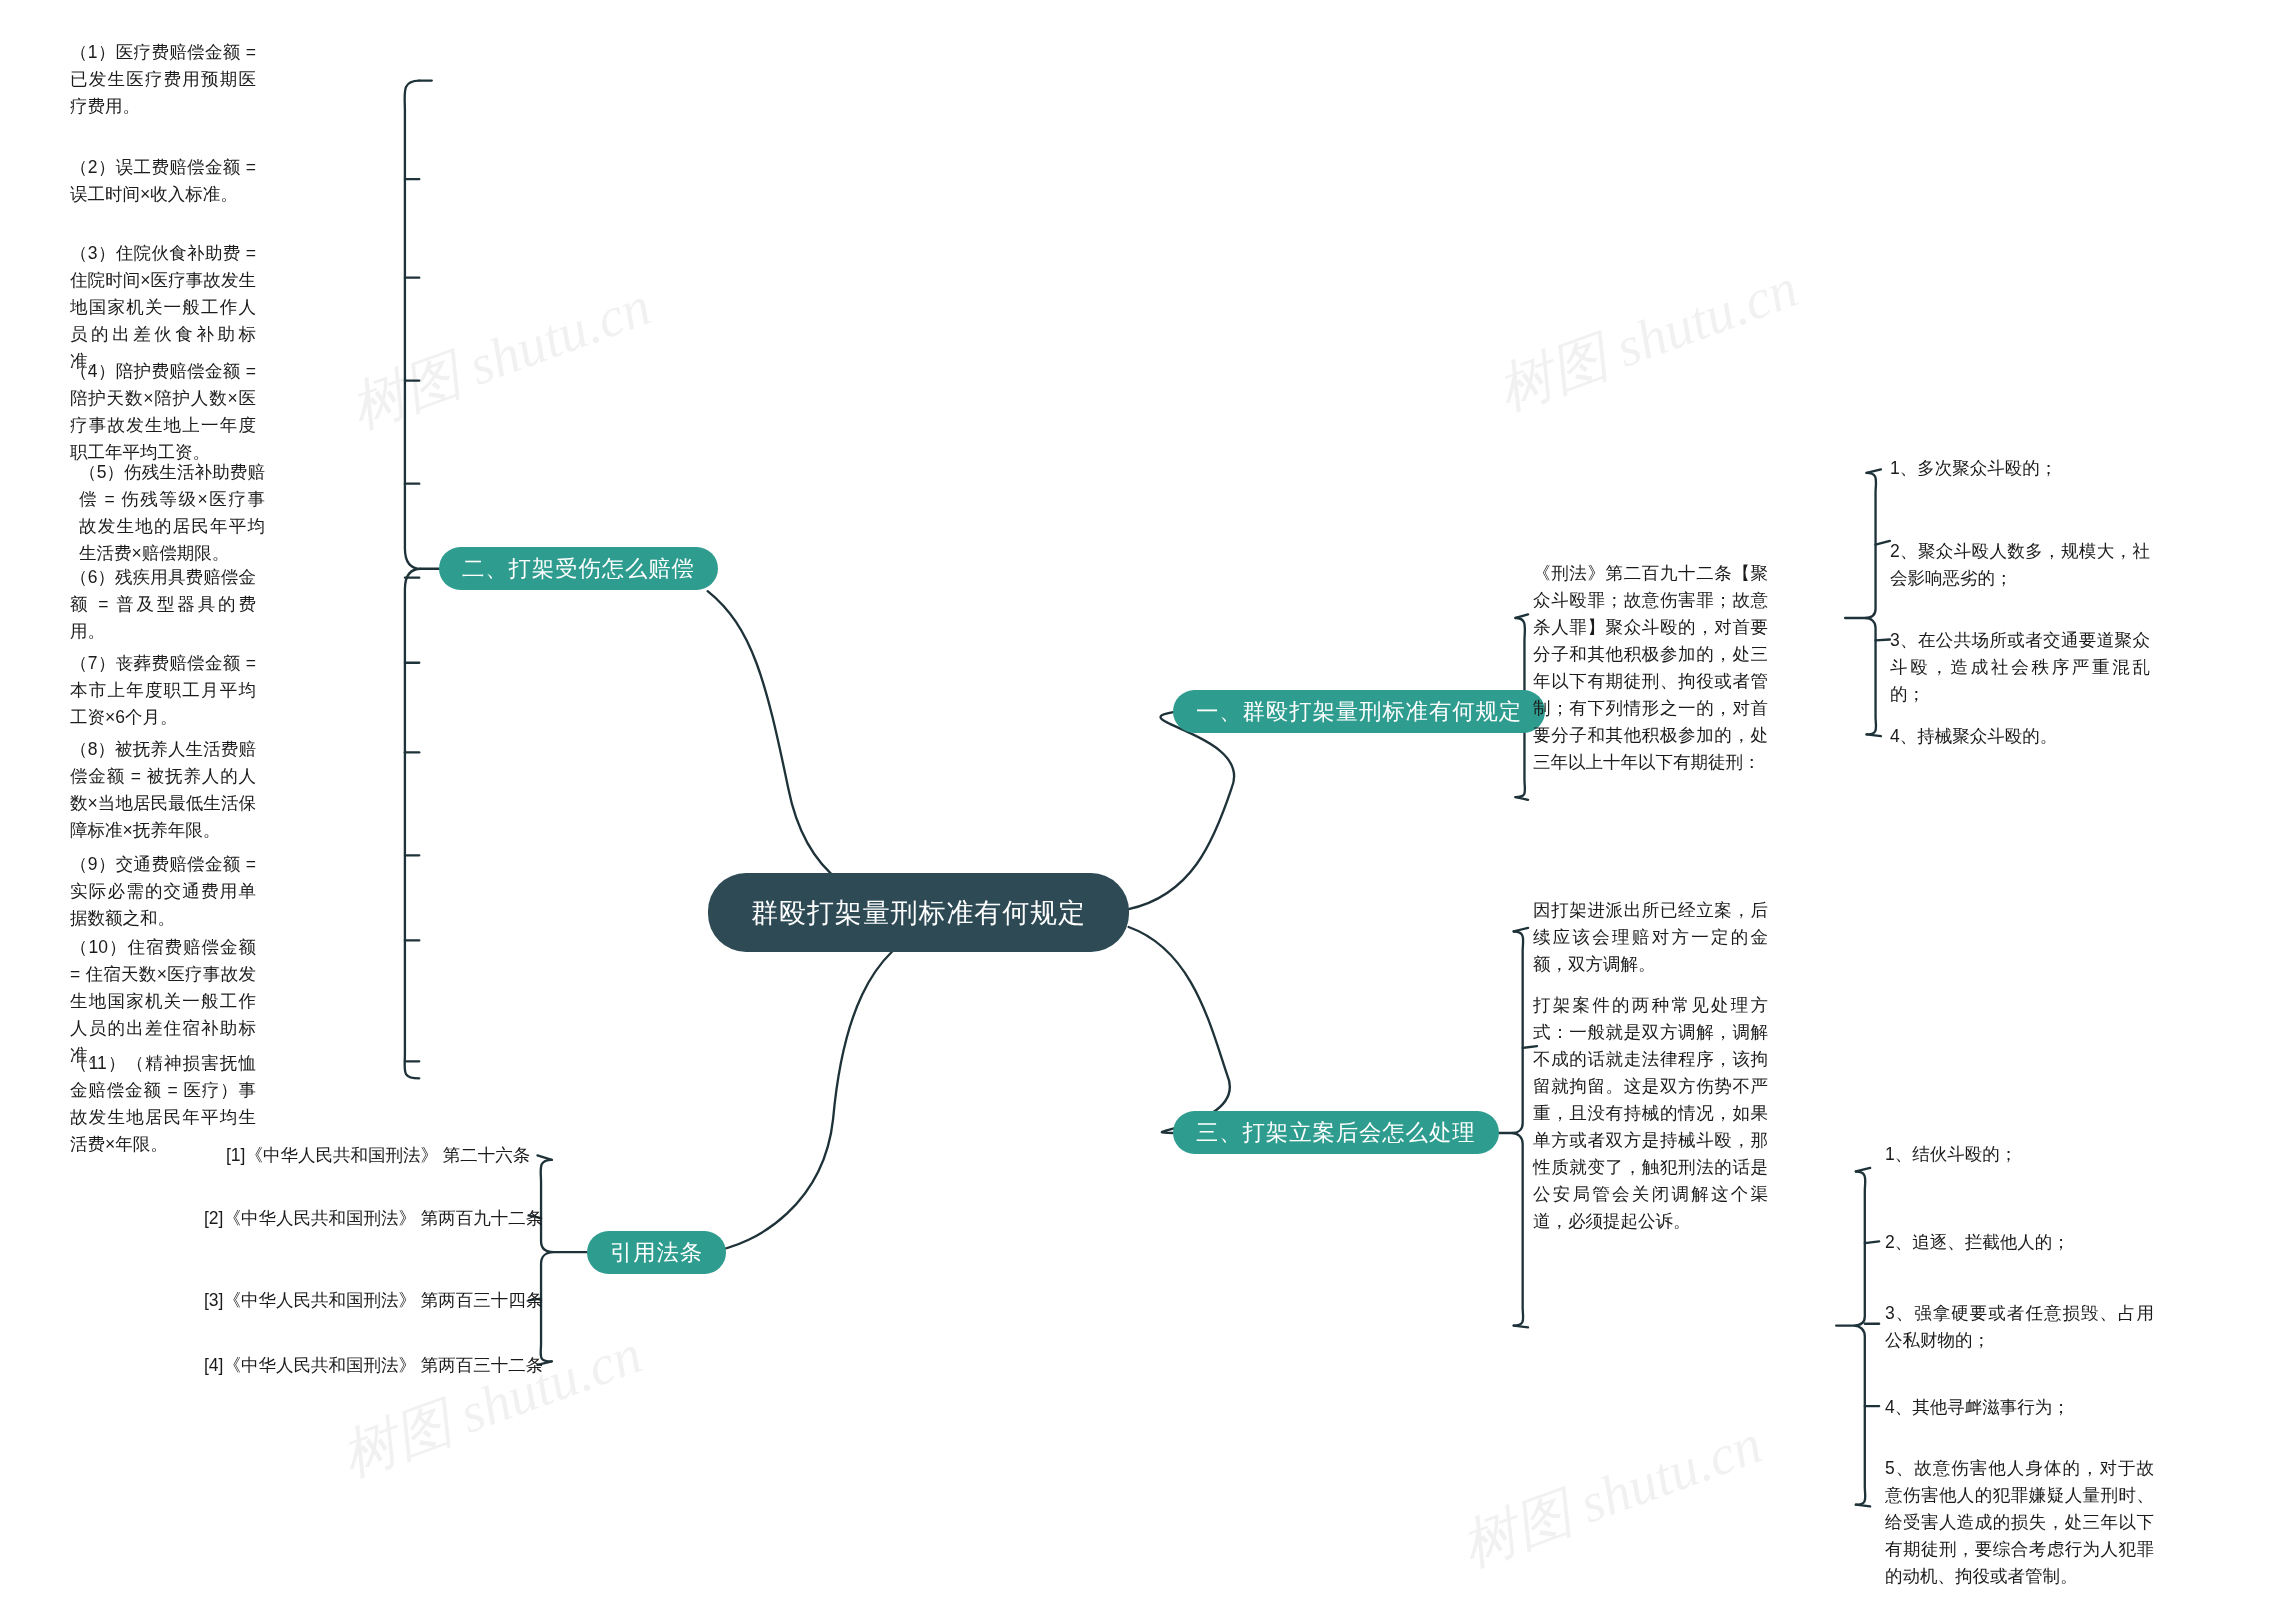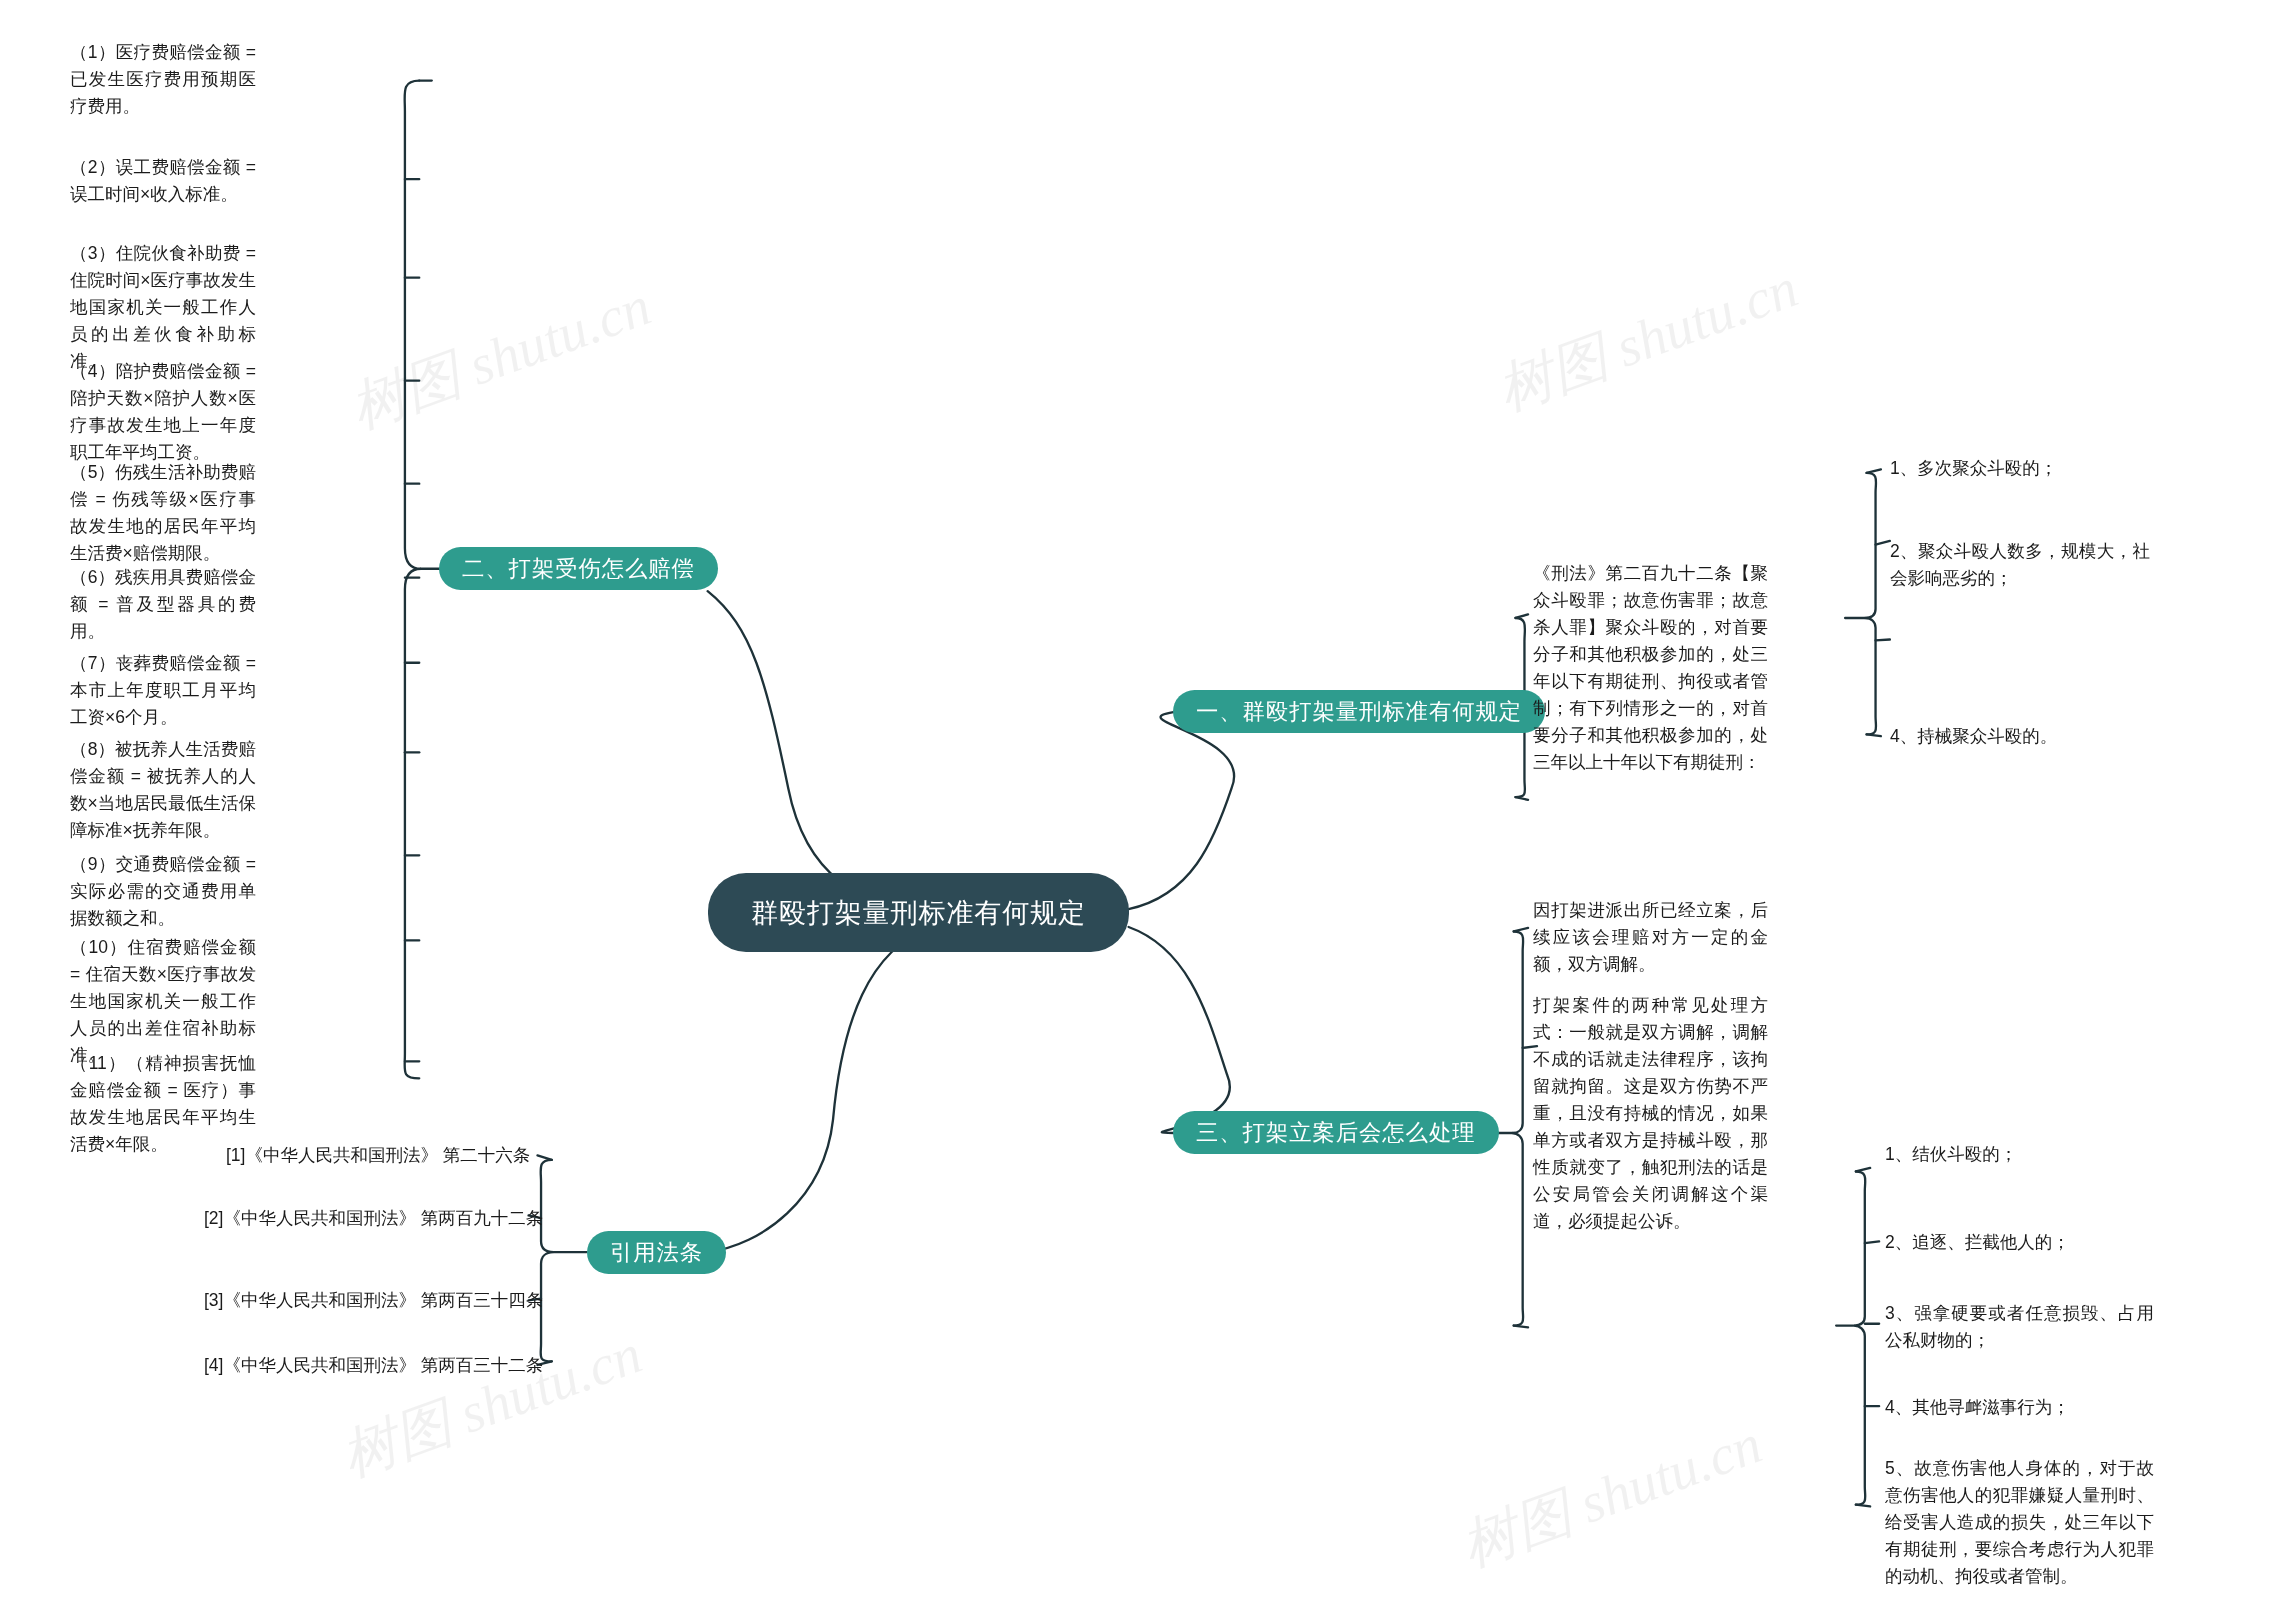--- a/index.html
+++ b/index.html
@@ -111,21 +111,21 @@
   </div>
 
   <div class="node topic" style="left:439px;top:547px;">
     <span>二、打架受伤怎么赔偿</span>
   </div>
 
   <div class="node leaf" style="left:70px;top:39px;width:186px;">（1）医疗费赔偿金额 = 已发生医疗费用预期医疗费用。</div>
   <div class="node leaf" style="left:70px;top:154px;width:186px;">（2）误工费赔偿金额 = 误工时间×收入标准。</div>
   <div class="node leaf" style="left:70px;top:240px;width:186px;">（3）住院伙食补助费 = 住院时间×医疗事故发生地国家机关一般工作人员的出差伙食补助标准。</div>
   <div class="node leaf" style="left:70px;top:358px;width:186px;">（4）陪护费赔偿金额 = 陪护天数×陪护人数×医疗事故发生地上一年度职工年平均工资。</div>
-  <div class="node leaf" style="left:70px;top:459px;width:186px;">（5）伤残生活补助费赔偿 = 伤残等级×医疗事故发生地的居民年平均生活费×赔偿期限。</div>
+  <div class="node leaf" style="left:79px;top:459px;width:186px;">（5）伤残生活补助费赔偿 = 伤残等级×医疗事故发生地的居民年平均生活费×赔偿期限。</div>
   <div class="node leaf" style="left:70px;top:564px;width:186px;">（6）残疾用具费赔偿金额 = 普及型器具的费用。</div>
   <div class="node leaf" style="left:70px;top:650px;width:186px;">（7）丧葬费赔偿金额 = 本市上年度职工月平均工资×6个月。</div>
   <div class="node leaf" style="left:70px;top:736px;width:186px;">（8）被抚养人生活费赔偿金额 = 被抚养人的人数×当地居民最低生活保障标准×抚养年限。</div>
   <div class="node leaf" style="left:70px;top:851px;width:186px;">（9）交通费赔偿金额 = 实际必需的交通费用单据数额之和。</div>
   <div class="node leaf" style="left:70px;top:934px;width:186px;">（10）住宿费赔偿金额 = 住宿天数×医疗事故发生地国家机关一般工作人员的出差住宿补助标准。</div>
   <div class="node leaf" style="left:70px;top:1050px;width:186px;">（11）（精神损害抚恤金赔偿金额 = 医疗）事故发生地居民年平均生活费×年限。</div>
 
   <div class="node topic" style="left:587px;top:1231px;">
     <span>引用法条</span>
   </div>
@@ -136,20 +136,21 @@
   <div class="node ref" style="left:204px;top:1352px;">[4]《中华人民共和国刑法》 第两百三十二条</div>
 
   <div class="node topic" style="left:1173px;top:690px;">
     <span>一、群殴打架量刑标准有何规定</span>
   </div>
 
   <div class="node leaf" style="left:1533px;top:536px;width:235px;margin-top:24px;">《刑法》第二百九十二条【聚众斗殴罪；故意伤害罪；故意杀人罪】聚众斗殴的，对首要分子和其他积极参加的，处三年以下有期徒刑、拘役或者管制；有下列情形之一的，对首要分子和其他积极参加的，处三年以上十年以下有期徒刑：</div>
 
   <div class="node leaf" style="left:1890px;top:455px;width:260px;">1、多次聚众斗殴的；</div>
   <div class="node leaf" style="left:1890px;top:528px;width:260px;margin-top:10px;">2、聚众斗殴人数多，规模大，社会影响恶劣的；</div>
+  <div class="node leaf" style="left:1890px;top:627px;width:260px;">3、在公共场所或者交通要道聚众斗殴，造成社会秩序严重混乱的；</div>
   <div class="node leaf" style="left:1890px;top:723px;width:260px;">4、持械聚众斗殴的。</div>
 
   <div class="node topic" style="left:1173px;top:1111px;">
     <span>三、打架立案后会怎么处理</span>
   </div>
 
   <div class="node leaf" style="left:1533px;top:897px;width:235px;">因打架进派出所已经立案，后续应该会理赔对方一定的金额，双方调解。</div>
   <div class="node leaf" style="left:1533px;top:992px;width:235px;">打架案件的两种常见处理方式：一般就是双方调解，调解不成的话就走法律程序，该拘留就拘留。这是双方伤势不严重，且没有持械的情况，如果单方或者双方是持械斗殴，那性质就变了，触犯刑法的话是公安局管会关闭调解这个渠道，必须提起公诉。</div>
 
   <div class="node leaf" style="left:1885px;top:1141px;width:269px;">1、结伙斗殴的；</div>

